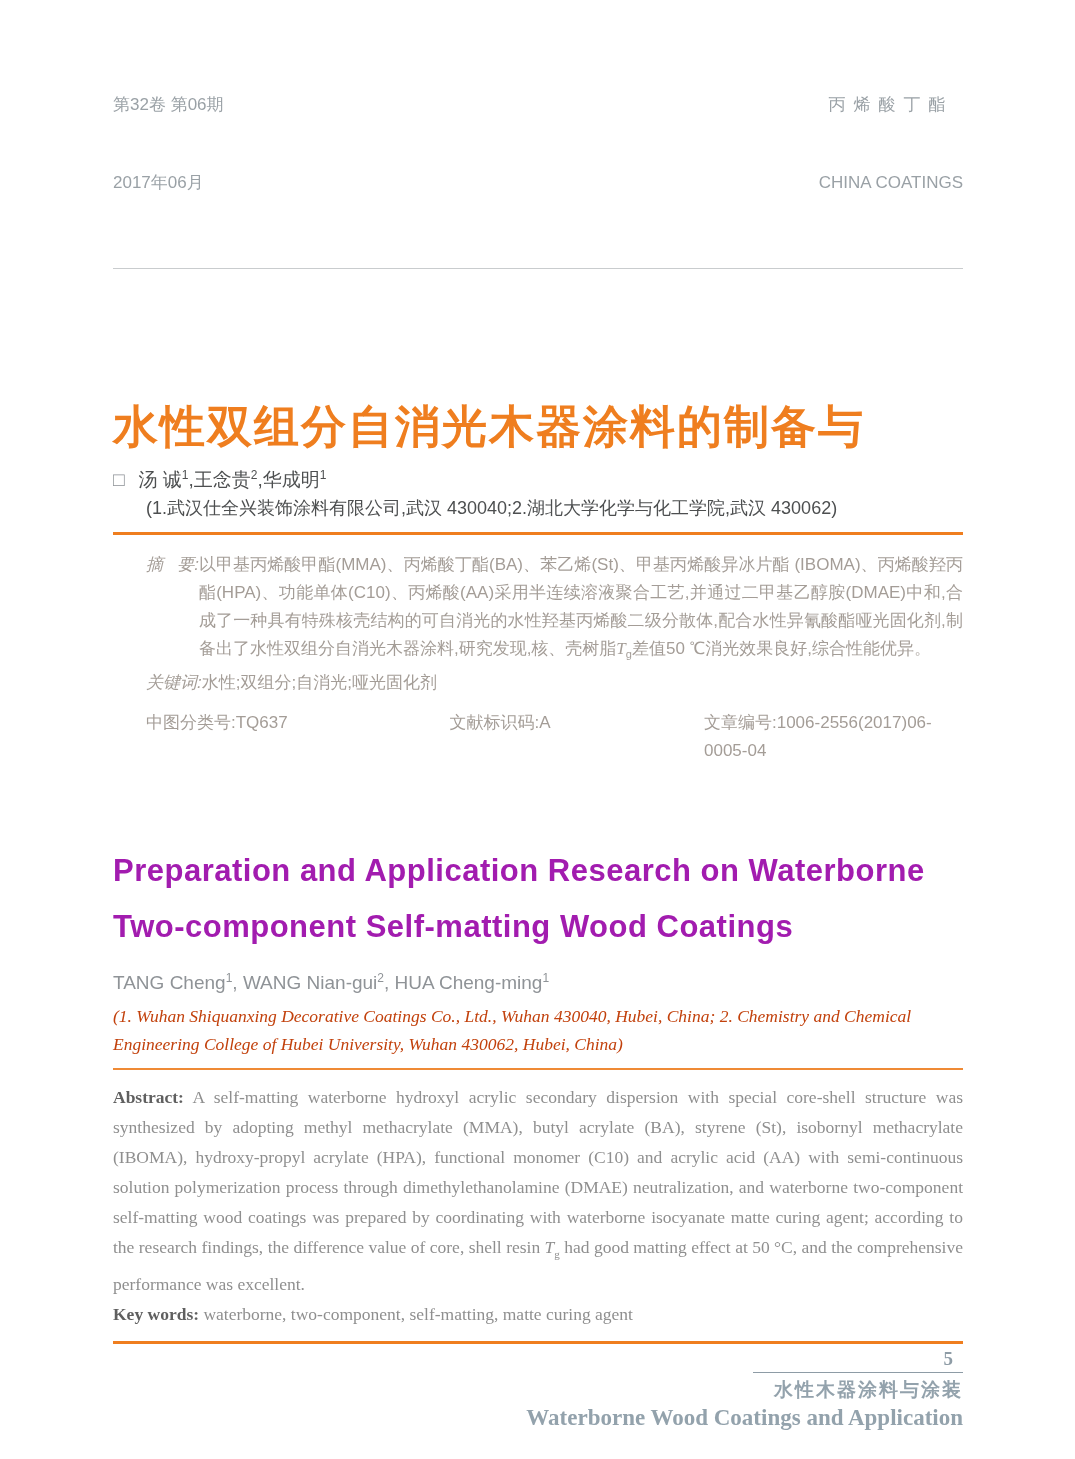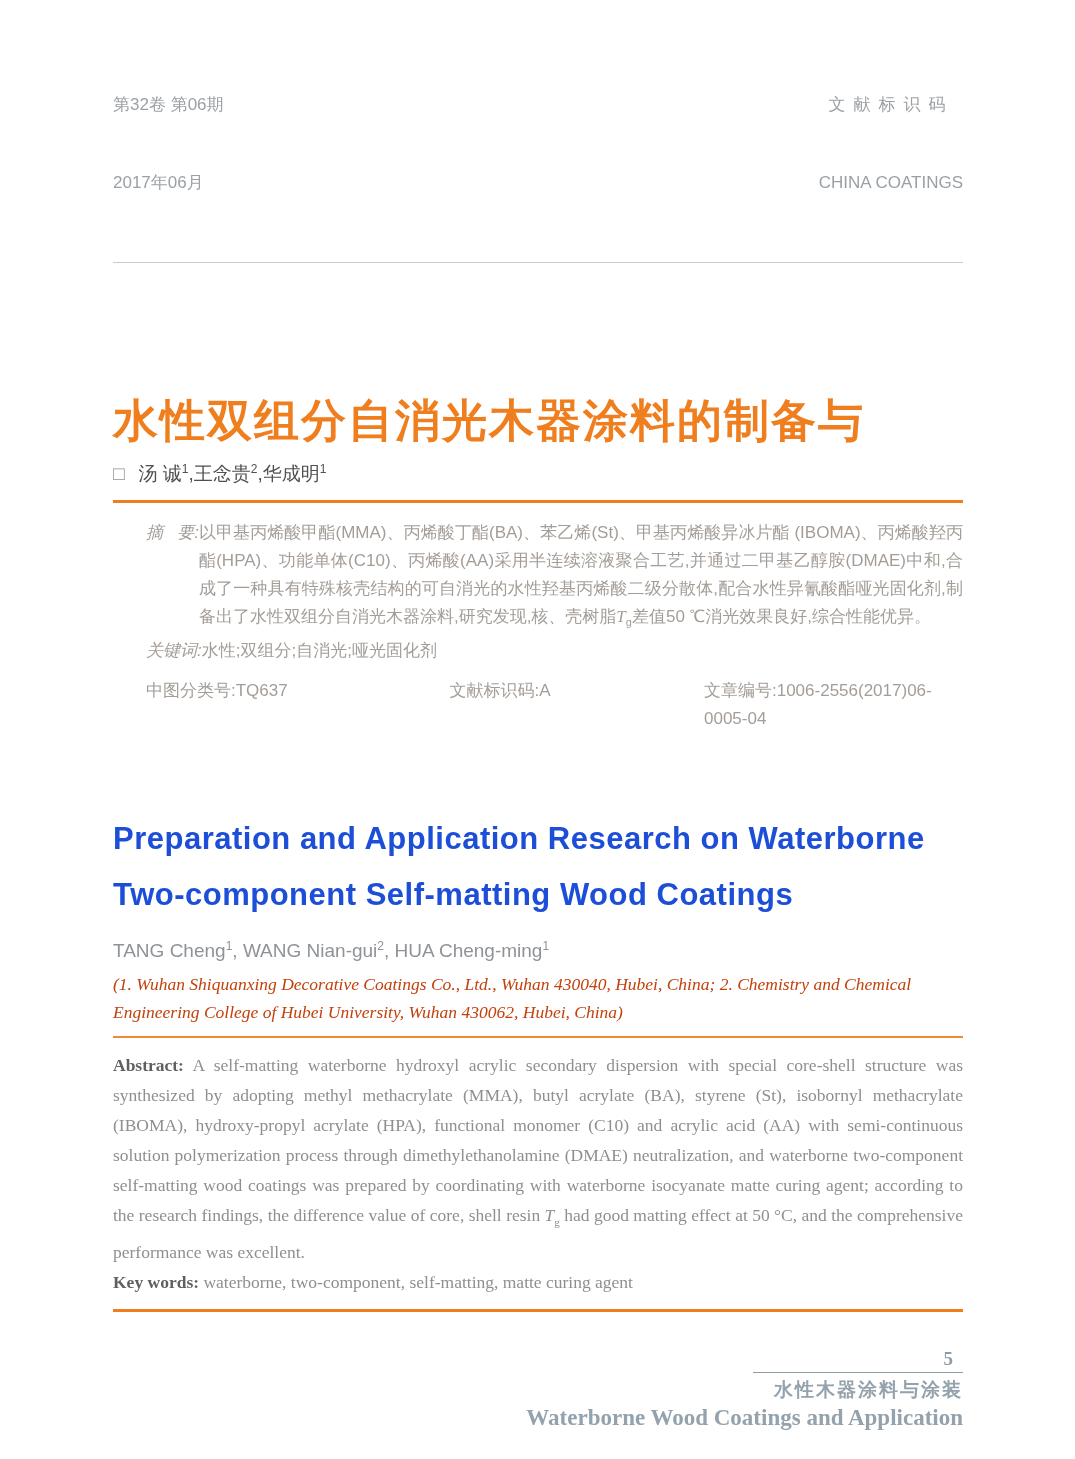--- a/index.html
+++ b/index.html
@@ -10,21 +10,21 @@
     overflow: hidden;
     font-family: "Liberation Sans", sans-serif;
     -webkit-font-smoothing: antialiased;
   }
   .content { padding: 40px 112px 0 113px; position: relative; }
 
   
   .jheader {
     display: flex; justify-content: space-between; align-items: flex-start;
     color: #9aa1a6; font-size: 17px; line-height: 26px;
-    padding-bottom: 14px; border-bottom: 1px solid #c9ccce;
+    padding-bottom: 20px; border-bottom: 1px solid #c9ccce;
   }
   .jheader .col { white-space: pre; }
   .jheader .center { text-align: center; }
   .jheader .center .cn { letter-spacing: 8px; }
   .jheader .right { text-align: right; }
   .doi-line {
     font-family: "Liberation Serif", serif;
     color: #2d2d2d; font-size: 16px; margin-top: 4px;
   }
 
@@ -52,21 +52,21 @@
   .abs-cn sub, .abs-en sub { font-size: 11px; }
   .abs-cn .tvar, .abs-en .tvar { font-style: italic; font-family: "Liberation Serif", serif; }
   .kw-row { margin-top: 0; }
   .class-row { display: flex; padding-left: 33px; margin-top: 12px; }
   .class-row .c1 { width: 340px; }
   .class-row .c2 { width: 285px; }
 
   
   .title-en {
     margin-top: 78px;
-    color: #1d4ed8; font-weight: bold;
+    color: #a21caf; font-weight: bold;
     font-size: 31px; line-height: 56px; letter-spacing: 0.5px;
   }
   .authors-en { margin-top: 16px; color: #8f9397; font-size: 19px; }
   .authors-en sup { font-size: 12px; }
   .affil-en {
     margin-top: 8px;
     font-family: "Liberation Serif", serif; font-style: italic;
     color: #c2410c; font-size: 17.5px; line-height: 28px;
   }
 
@@ -99,32 +99,33 @@
 <body>
 
 <div class="content">
 
   <div class="jheader">
     <div class="col left">
       <div>第32卷 第06期</div>
       <div>2017年06月</div>
     </div>
     <div class="col center">
-      <div class="cn">文献标识码</div>
+      <div class="cn">丙烯酸丁酯</div>
       <div>CHINA COATINGS</div>
     </div>
   </div>
 
   <div class="title-cn">
     <div>水性双组分自消光木器涂料的制备与</div>
   </div>
 
   <div class="authors-cn">
     <span class="marker">□</span><span>汤  诚</span><sup>1</sup><span>,</span><span>王念贵</span><sup>2</sup><span>,</span><span>华成明</span><sup>1</sup>
   </div>
+  <div class="affil-cn">(1.武汉仕全兴装饰涂料有限公司,武汉   430040;2.湖北大学化学与化工学院,武汉   430062)</div>
 
   <hr class="hr-orange-thick">
 
   <div class="abs-cn">
     <div class="abs-row">
       <span class="lbl">摘   要:</span>
       <span class="txt"><span>以甲基丙烯酸甲酯(MMA)、丙烯酸丁酯(BA)、苯乙烯(St)、甲基丙烯酸异冰片酯 (IBOMA)、丙烯酸羟丙酯(HPA)、功能单体(C10)、丙烯酸(AA)采用半连续溶液聚合工艺,并通过二甲基乙醇胺(DMAE)中和,合成了一种具有特殊核壳结构的可自消光的水性羟基丙烯酸二级分散体,配合水性异氰酸酯哑光固化剂,制备出了水性双组分自消光木器涂料,研究发现,核、壳树脂</span><span class="tvar">T</span><sub>g</sub><span>差值50 ℃消光效果良好,综合性能优异。</span></span>
     </div>
     <div class="abs-row kw-row">
       <span class="lbl">关键词:</span>

